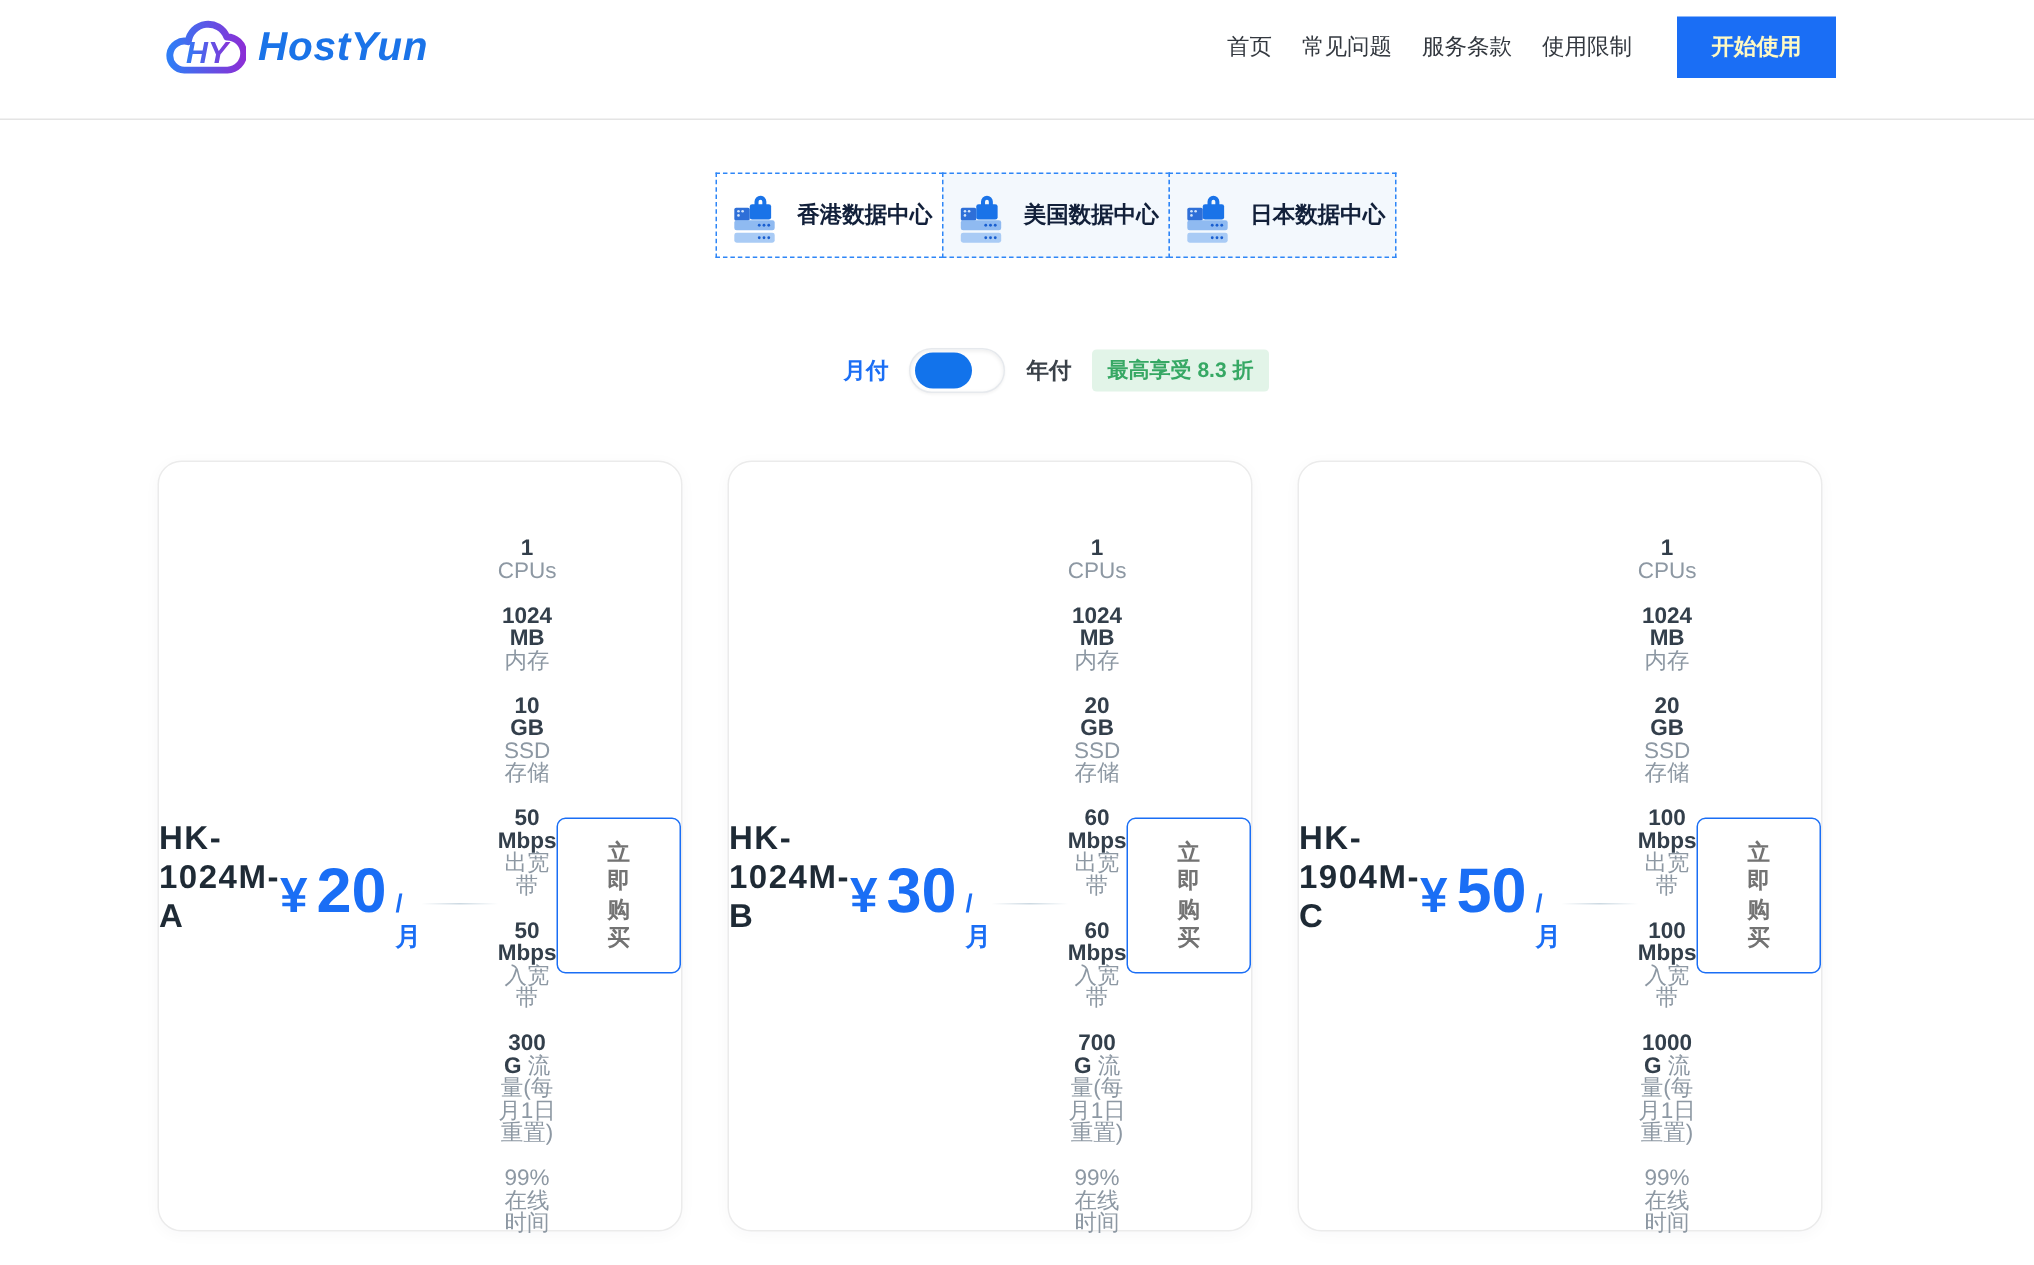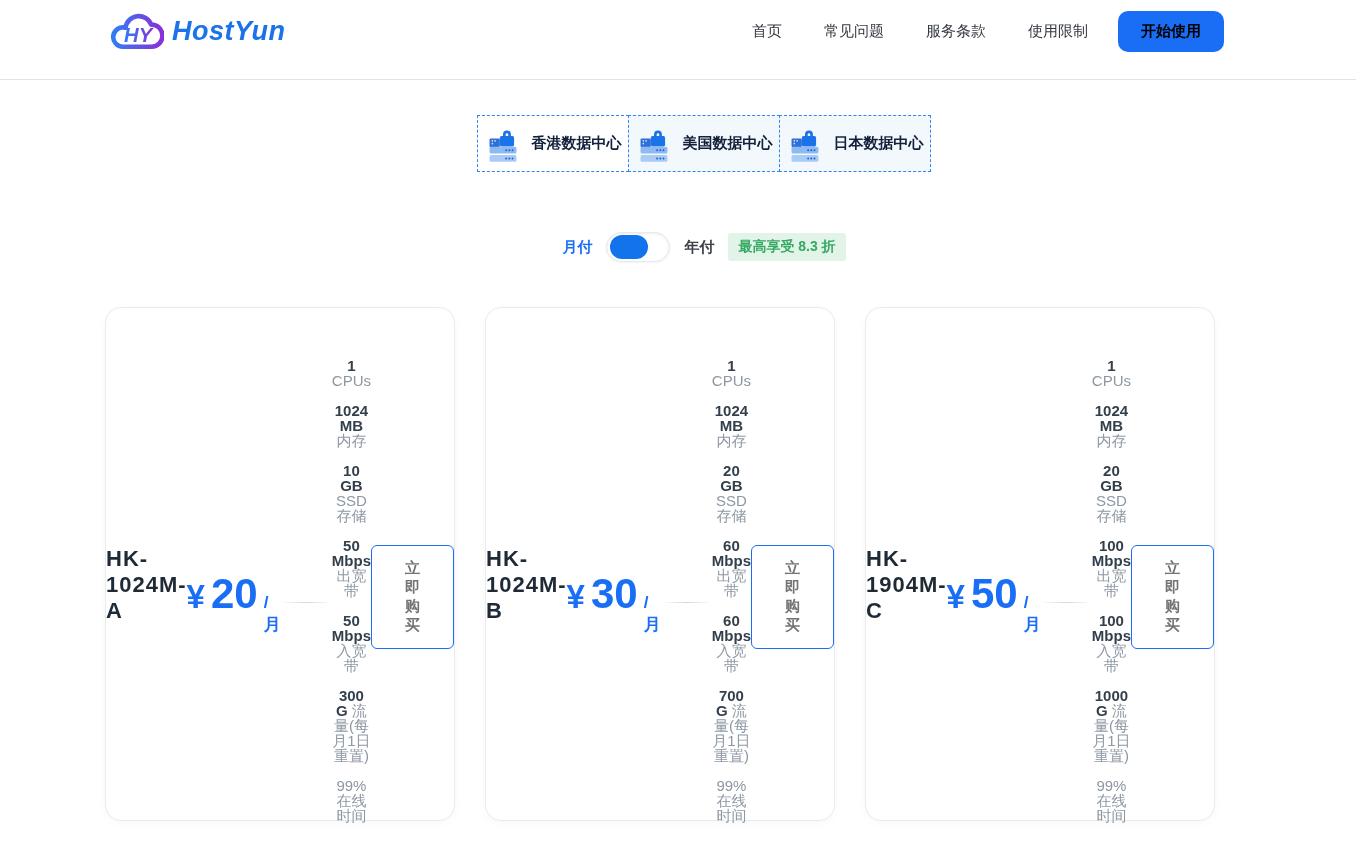--- a/index.html
+++ b/index.html
@@ -8,22 +8,22 @@
 
   
   .header { height: 80px; background: #fff; border-bottom: 1px solid #e4e4e4;
     display: flex; align-items: center; justify-content: space-between;
     padding: 0 132px 16px 108px; }
   .brand { display: flex; align-items: center; gap: 8px; cursor: pointer; }
   .brand-name { font-size: 27px; font-weight: 800; font-style: italic;
     color: #1a73e8; letter-spacing: 0.5px; }
   .nav { display: flex; align-items: center; gap: 30px; }
   .nav a { text-decoration: none; color: #33383f; font-size: 15px; font-weight: 500; }
-  .cta-btn { margin-left: 0; background: #1a6ef5; color: #000000; border: none;
-    font-size: 15px; font-weight: 700; padding: 11px 23px; border-radius: 10px;
+  .cta-btn { margin-left: 0; background: #1a6ef5; color: #fef9c3; border: none;
+    font-size: 15px; font-weight: 700; padding: 11px 23px; border-radius: 0;
     cursor: pointer; font-family: inherit; }
 
   
   .shell { width: 1198px; margin-left: 105px; }
 
   
   .tabs { display: flex; justify-content: center; margin-top: 35px; }
   .tab { display: flex; align-items: center; gap: 10px; justify-content: center;
     width: 152px; height: 57px; background: #f3f8fd;
     border: 1px dashed #2e86f7; margin-left: -1px; cursor: pointer;
@@ -78,21 +78,21 @@
           </linearGradient>
         </defs>
         <path d="M47 41 H16 a10.5 10.5 0 1 1 2.6-20.6 A14.5 14.5 0 0 1 46.5 17 A12 12 0 0 1 47 41 Z" fill="none" stroke="url(#lg)" stroke-width="5" stroke-linejoin="round"></path>
         <text x="17" y="36" font-size="22" font-weight="bold" font-style="italic" fill="url(#lg)" font-family="Liberation Sans, sans-serif">HY</text>
       </svg>
     </span>
     <span class="brand-name">HostYun</span>
   </div>
 
   <nav class="nav">
-    <div style="display:flex; gap:42px; align-items:center;">
+    <div style="display:flex; gap:20px; align-items:center;">
 
     <a href="#">首页</a>
         <a href="#">常见问题</a>
         <a href="#">服务条款</a>
         <a href="#">使用限制</a>
       </div>
     <button class="cta-btn">开始使用</button>
   </nav>
 </header>
 

